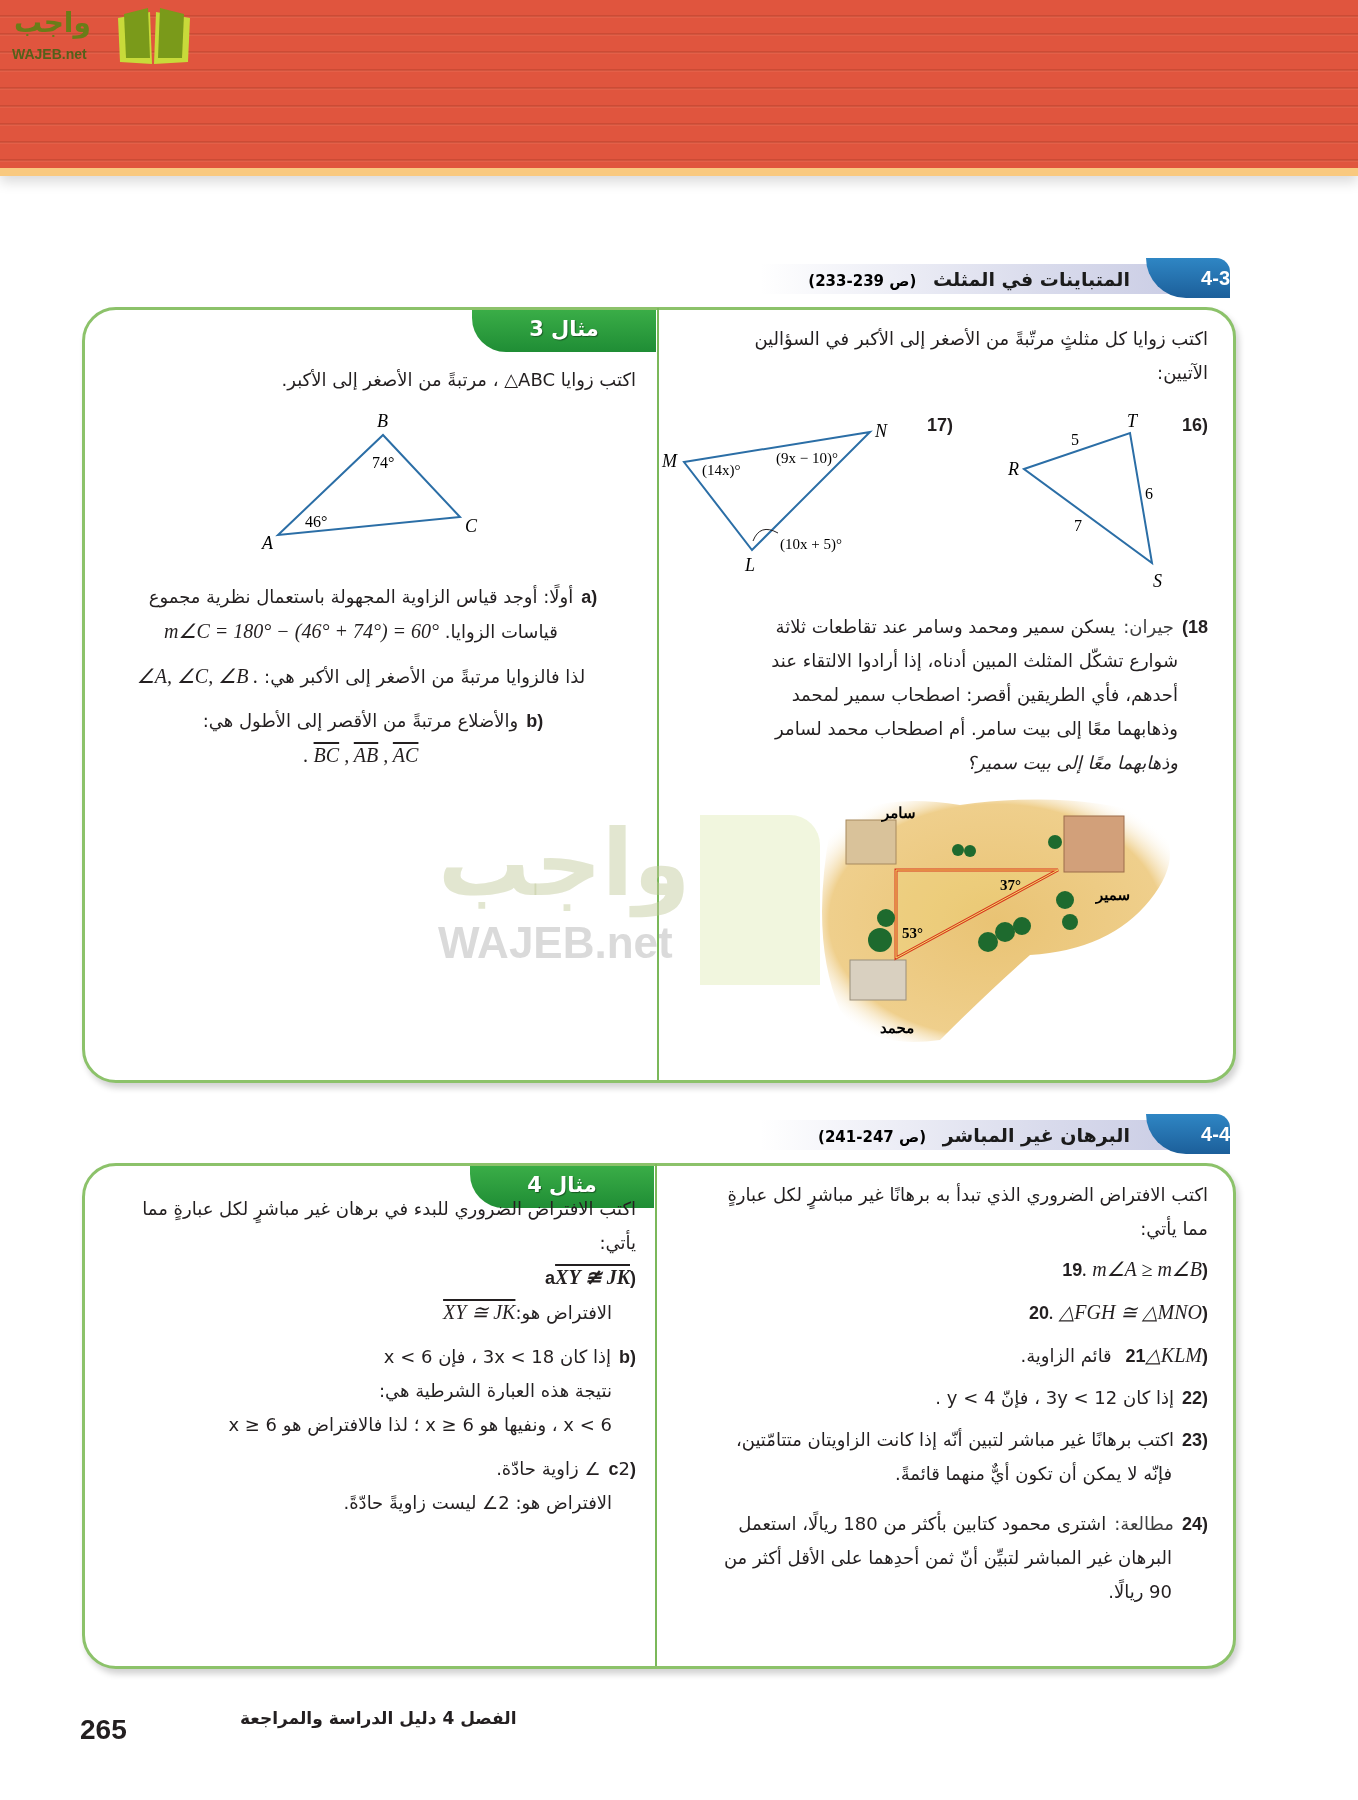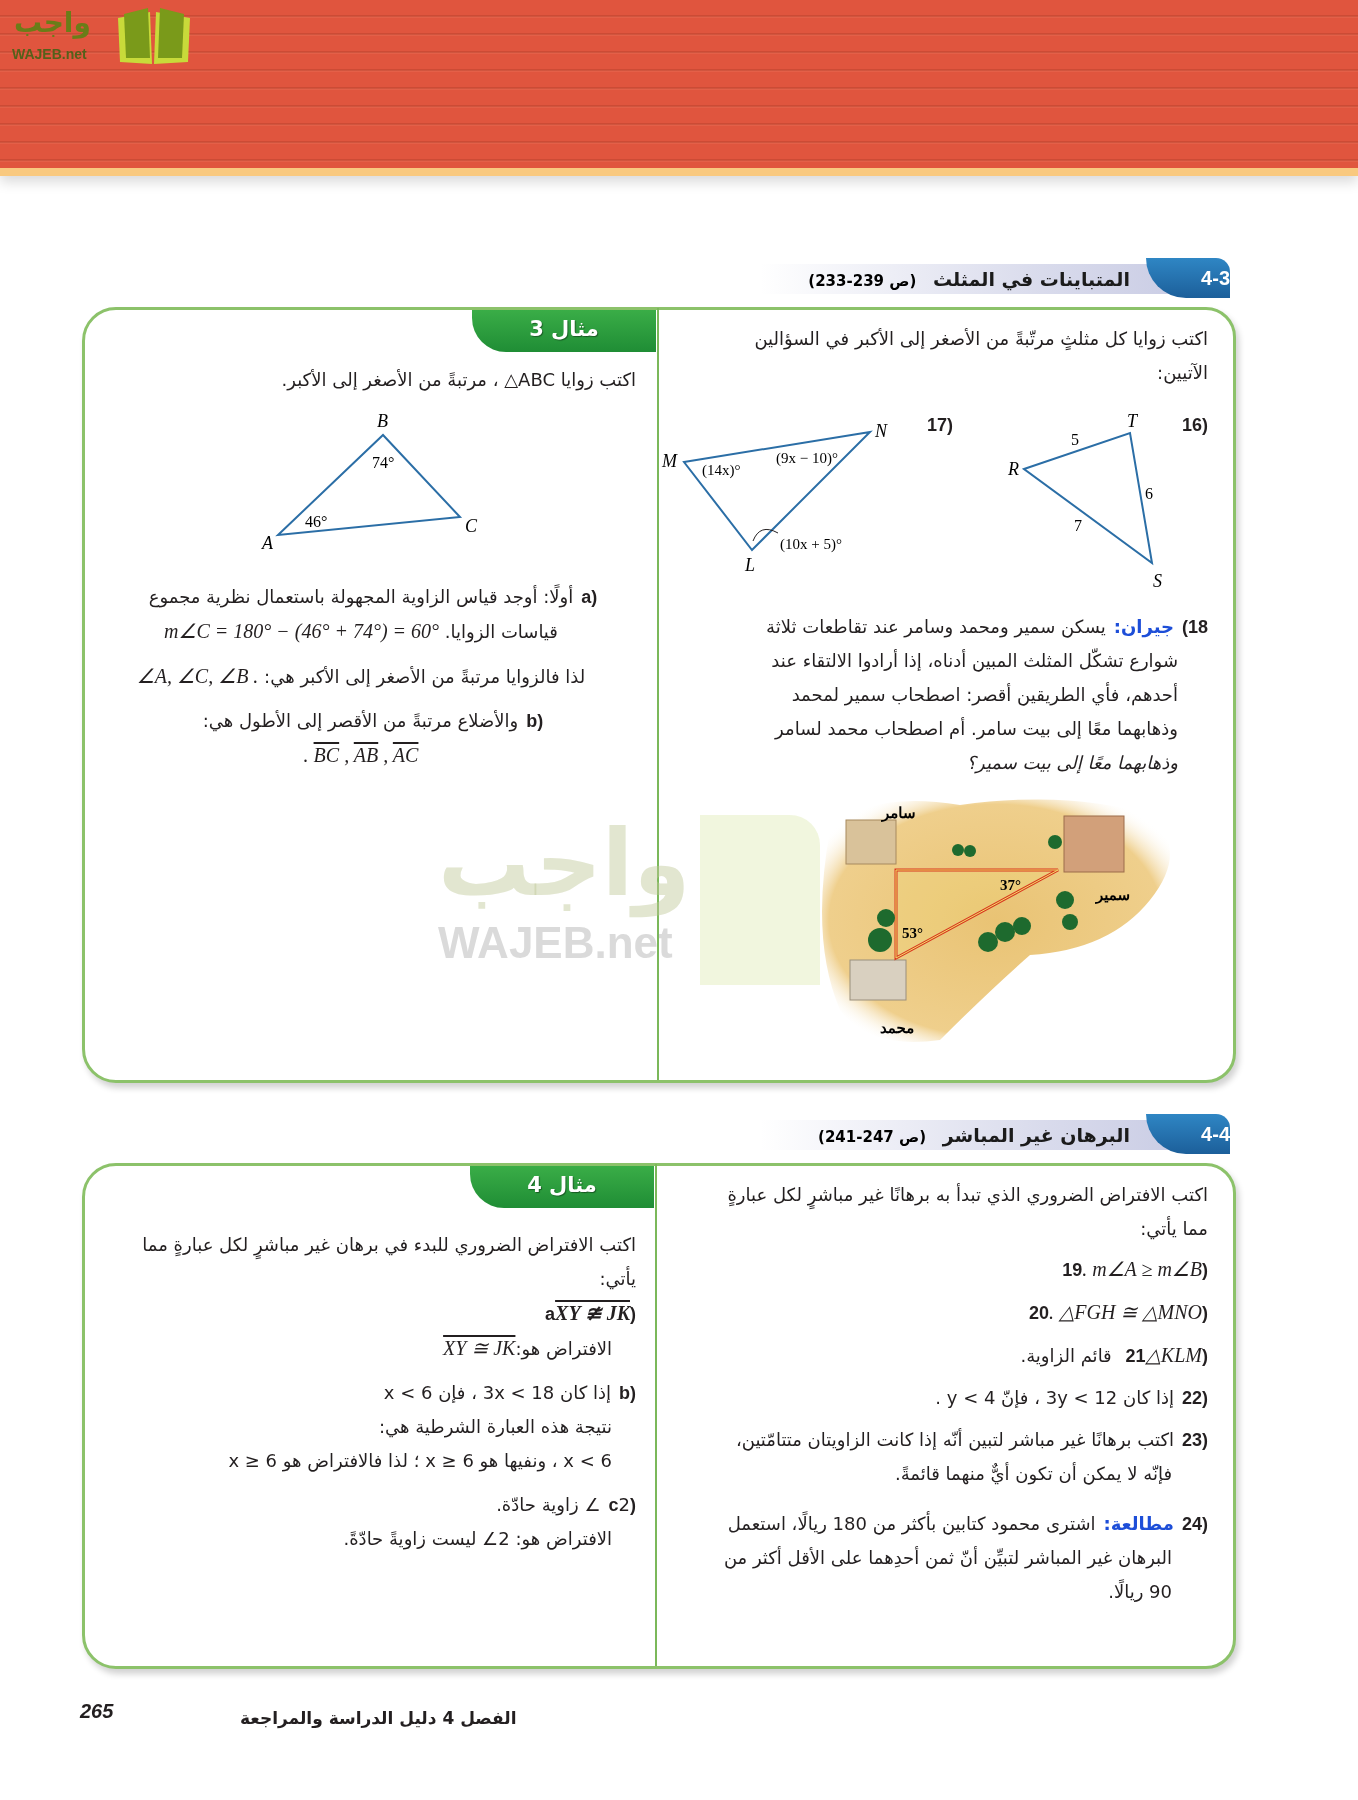--- a/index.html
+++ b/index.html
@@ -24,33 +24,33 @@
 
   .panel { position:absolute; border:3px solid #8cc26a; border-radius:34px 30px 30px 34px; background:#fff;
     box-shadow: 3px 5px 6px rgba(0,0,0,0.18); }
   .divider { position:absolute; width:2px; background:#7bb85a; }
 
   .example-tab { position:absolute; height:42px; background:linear-gradient(180deg,#3aad47,#1f8d35);
     border-radius: 0 0 0 34px; color:#fff; font-weight:bold; font-size:21px; text-align:center; line-height:38px; direction:rtl;
     text-shadow: 1px 1px 1px rgba(0,0,0,0.4); }
   .txt { position:absolute; font-size:18px; line-height:34px; direction:rtl; text-align:right; color:#231f20; }
   .num-b { font-weight:bold; font-family:"Liberation Sans", sans-serif; margin-left:8px; }
-  .kw { color:#1d4ed8; font-weight:bold; margin-left:8px; }
+  .kw { color:#404040; font-weight:normal; margin-left:8px; }
   .math { font-family:"Liberation Serif", serif; font-style:italic; direction:ltr; unicode-bidi:embed; font-size:20px; }
   .ovl { text-decoration: overline; }
   .fig { position:absolute; }
   .fig text { font-family:"Liberation Serif", serif; }
 
   .watermark { position:absolute; left:420px; top:810px; width:300px; height:170px; pointer-events:none; }
   .watermark .ar { position:absolute; left:18px; top:0px; font-size:92px; font-weight:bold; color:rgba(190,200,150,0.45); }
   .watermark .en { position:absolute; left:18px; top:108px; font-size:44px; font-weight:bold; color:rgba(150,150,150,0.35); font-family:"Liberation Sans", sans-serif; }
   .wm-book { position:absolute; left:700px; top:815px; width:120px; height:170px; background:rgba(215,230,160,0.35); border-radius:0 30px 0 0; }
 
   .footer { position:absolute; top:1700px; left:80px; direction:rtl; }
-  .footer .page { position:absolute; left:0; top:0; font-size:20px; font-weight:bold; font-family:"Liberation Sans", sans-serif; direction:ltr;font-style:italic; }
+  .footer .page { position:absolute; left:0; top:14px; font-size:28px; font-weight:bold; font-family:"Liberation Sans", sans-serif; direction:ltr; }
   .footer .ch { position:absolute; left:160px; top:8px; font-size:17px; font-weight:bold; white-space:nowrap; direction:rtl; }
 </style>
 </head>
 <body>
 
 <div class="banner">
   <div class="logo">
     <span class="ar">واجب</span>
     <span class="en">WAJEB.net</span>
     <svg class="book" viewBox="0 0 80 58">
@@ -179,21 +179,21 @@
     <span>البرهان غير المباشر</span>
     <span class="pages">(ص 247-241)</span>
   </div>
 </div>
 
 <div class="panel" style="left:82px; top:1163px; width:1148px; height:500px;"></div>
 <div class="divider" style="left:655px; top:1164px; height:502px;"></div>
 
 <div class="example-tab" style="left:470px; top:1166px; width:184px;">مثال 4</div>
 
-<div class="txt" style="right:722px; top:1228px; width:540px;">
+<div class="txt" style="right:722px; top:1192px; width:540px;">
   <div>اكتب الافتراض الضروري للبدء في برهان غير مباشرٍ لكل عبارةٍ مما</div>
   <div>يأتي:</div>
   <div><span class="num-b">(a</span><span class="math" style="text-decoration:overline;font-weight:bold;">XY ≇ JK</span></div>
   <div style="padding-right:24px;"><span>الافتراض هو:</span><span class="math" style="text-decoration:overline;">XY ≅ JK</span></div>
   <div style="margin-top:10px;"><span class="num-b">(b</span><span>إذا كان 18 &gt; 3x ، فإن 6 &gt; x</span></div>
   <div style="padding-right:24px;">نتيجة هذه العبارة الشرطية هي:</div>
   <div style="padding-right:24px;">x &lt; 6 ، ونفيها هو x ≥ 6 ؛ لذا فالافتراض هو x ≥ 6</div>
   <div style="margin-top:10px;"><span class="num-b">(c</span><span>2∠ زاوية حادّة.</span></div>
   <div style="padding-right:24px;">الافتراض هو: 2∠ ليست زاويةً حادّةً.</div>
 </div>

